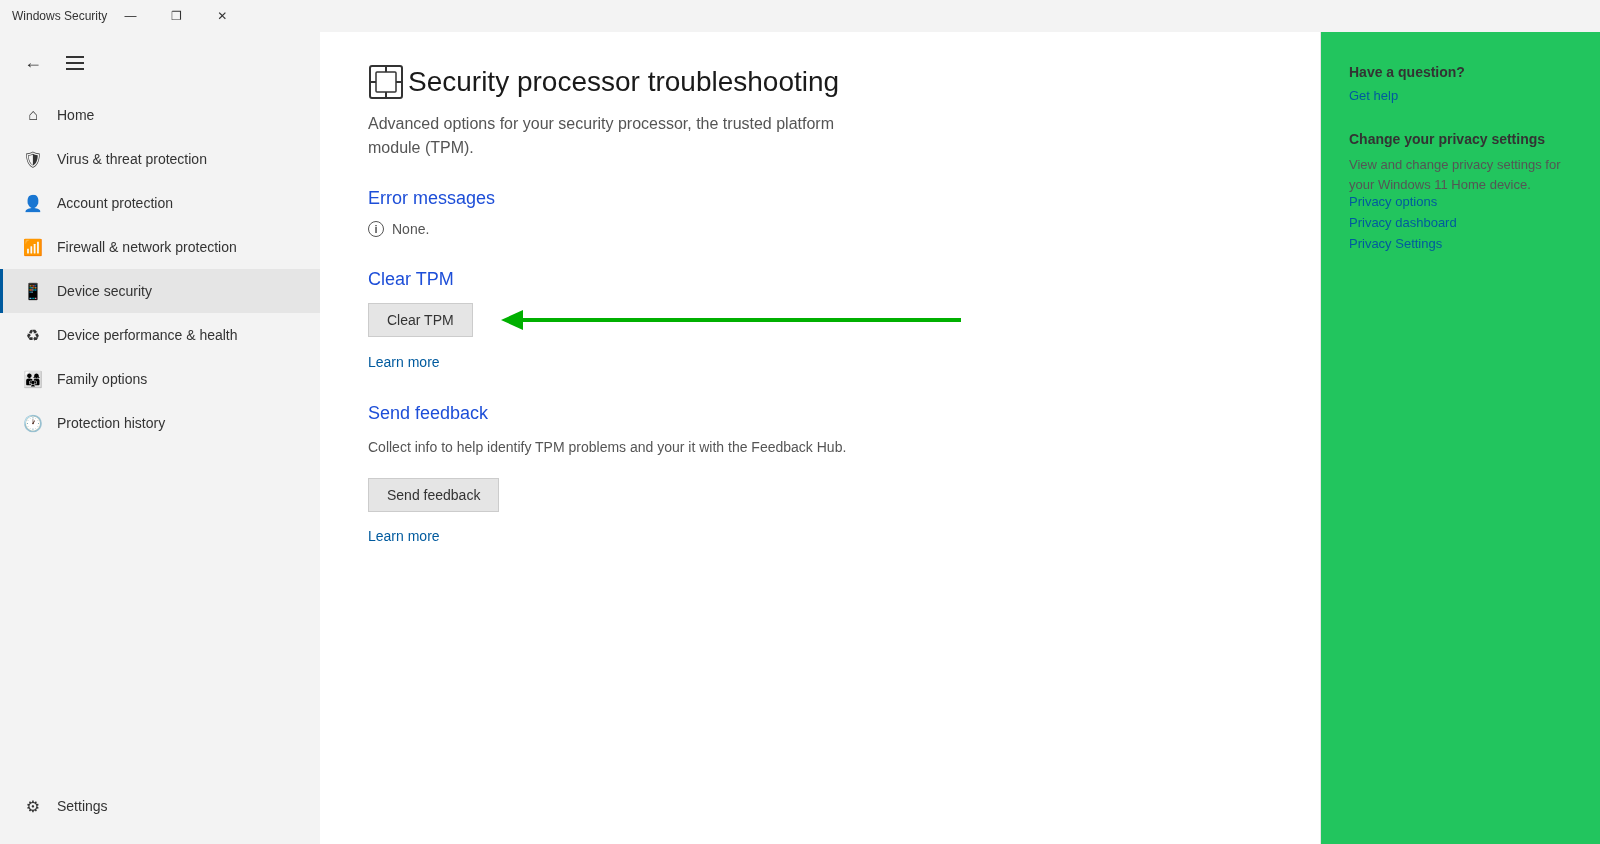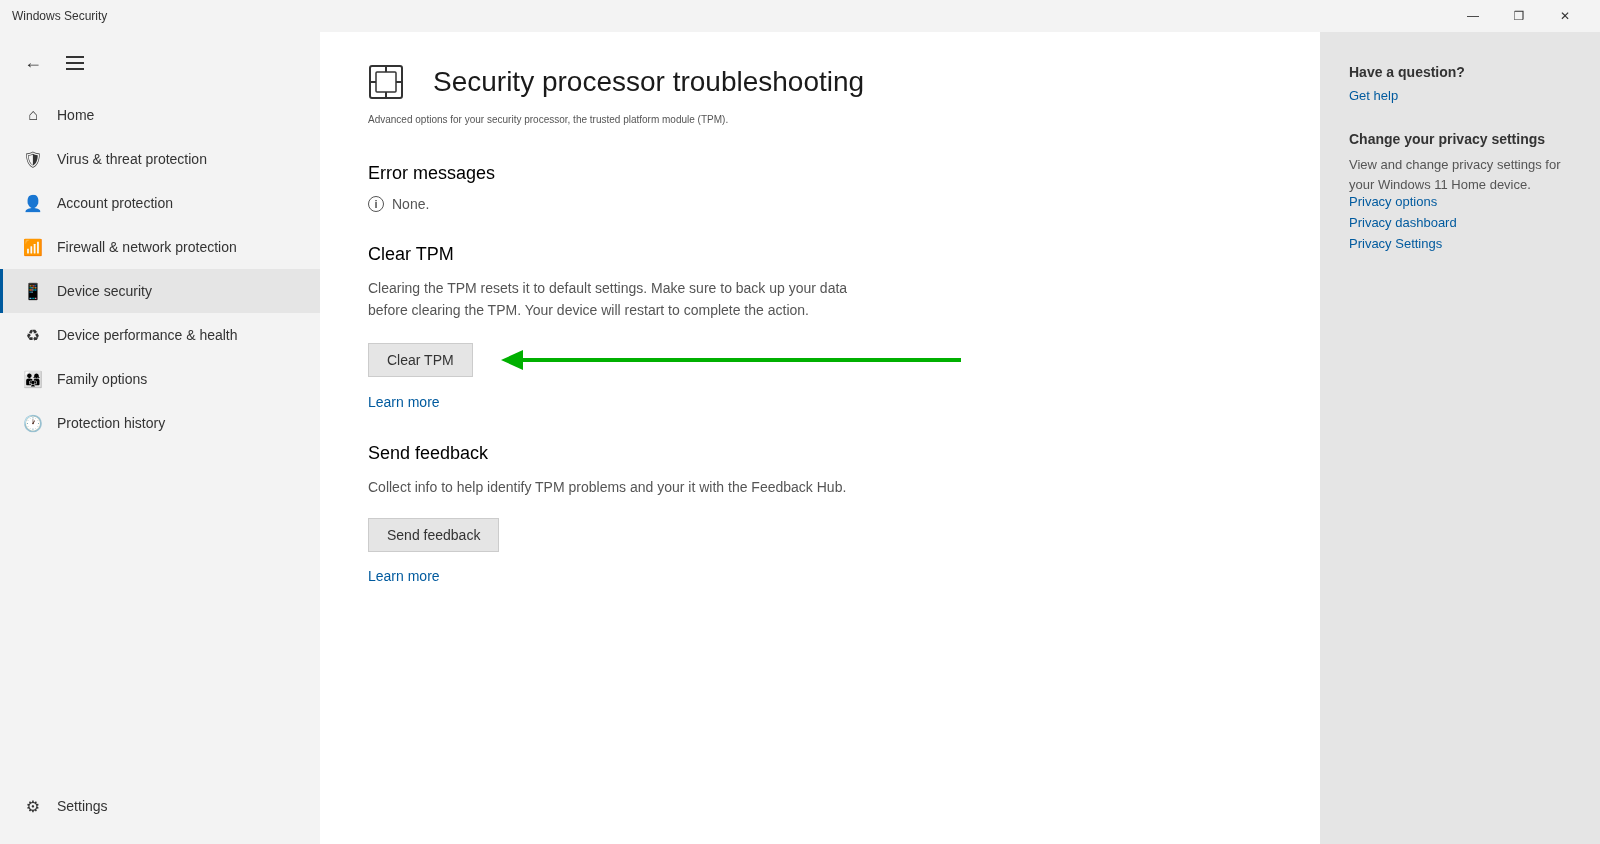--- a/index.html
+++ b/index.html
@@ -13,21 +13,20 @@
       flex-direction: column;
     }
 
     
     .title-bar {
       display: flex;
       align-items: center;
       background: #f3f3f3;
       height: 32px;
       padding: 0 12px;
-      justify-content: space-between;
       flex-shrink: 0;
     }
     .title-bar-left {
       display: flex;
       align-items: center;
       gap: 8px;
       font-size: 12px;
       color: #333;
     }
     .title-bar-controls {
@@ -127,47 +126,47 @@
     .main-content {
       flex: 1;
       background: white;
       padding: 32px 48px;
       overflow-y: auto;
     }
 
     .page-header {
       display: flex;
       align-items: center;
-      gap: 29px;
+      gap: 4px;
       margin-bottom: 12px;
     }
     .page-title-icon {
       width: 36px;
       height: 36px;
       display: flex;
       align-items: center;
       justify-content: center;
     }
     .page-title {
       font-size: 28px;
       font-weight: 300;
       color: #1a1a1a;
     }
     .page-subtitle {
-      font-size: 10px;
+      font-size: 16px;
       color: #555;
-      margin-bottom: 36px;
+      margin-bottom: 28px;
       max-width: 500px;
       line-height: 1.5;
     }
 
     .section-title {
       font-size: 18px;
       font-weight: 400;
-      color: #000000;
+      color: #1d4ed8;
       margin-bottom: 12px;
     }
 
     .error-messages-area {
       margin-bottom: 32px;
     }
     .error-msg {
       display: flex;
       align-items: center;
       gap: 8px;
@@ -219,21 +218,21 @@
     }
     .green-arrow {
       display: flex;
       align-items: center;
       margin-left: 12px;
     }
 
     
     .right-panel {
       width: 280px;
-      background: #e5e5e5;
+      background: #22c55e;
       padding: 32px 28px;
       border-left: 1px solid #e5e5e5;
       flex-shrink: 0;
     }
     .right-section {
       margin-bottom: 28px;
     }
     .right-section-title {
       font-size: 14px;
       font-weight: 600;
@@ -345,21 +344,20 @@
     <div class="error-messages-area section-block">
       <h2 class="section-title">Error messages</h2>
       <div class="error-msg">
         <div class="info-icon">i</div>
         <span>None.</span>
       </div>
     </div>
 
     <div class="section-block">
       <h2 class="section-title">Clear TPM</h2>
-      <p class="section-desc">Clearing the TPM resets it to default settings. Make sure to back up your data before clearing the TPM. Your device will restart to complete the action.</p>
 
       
       <div style="display:flex; align-items:center; gap: 16px;">
         <button class="action-btn">Clear TPM</button>
 
         <div class="green-arrow">
           <svg width="480" height="36" viewBox="0 0 480 36" xmlns="http://www.w3.org/2000/svg">
             <line x1="460" y1="18" x2="20" y2="18" stroke="#00b000" stroke-width="4"></line>
             <polygon points="0,18 22,8 22,28" fill="#00b000"></polygon>
           </svg>

